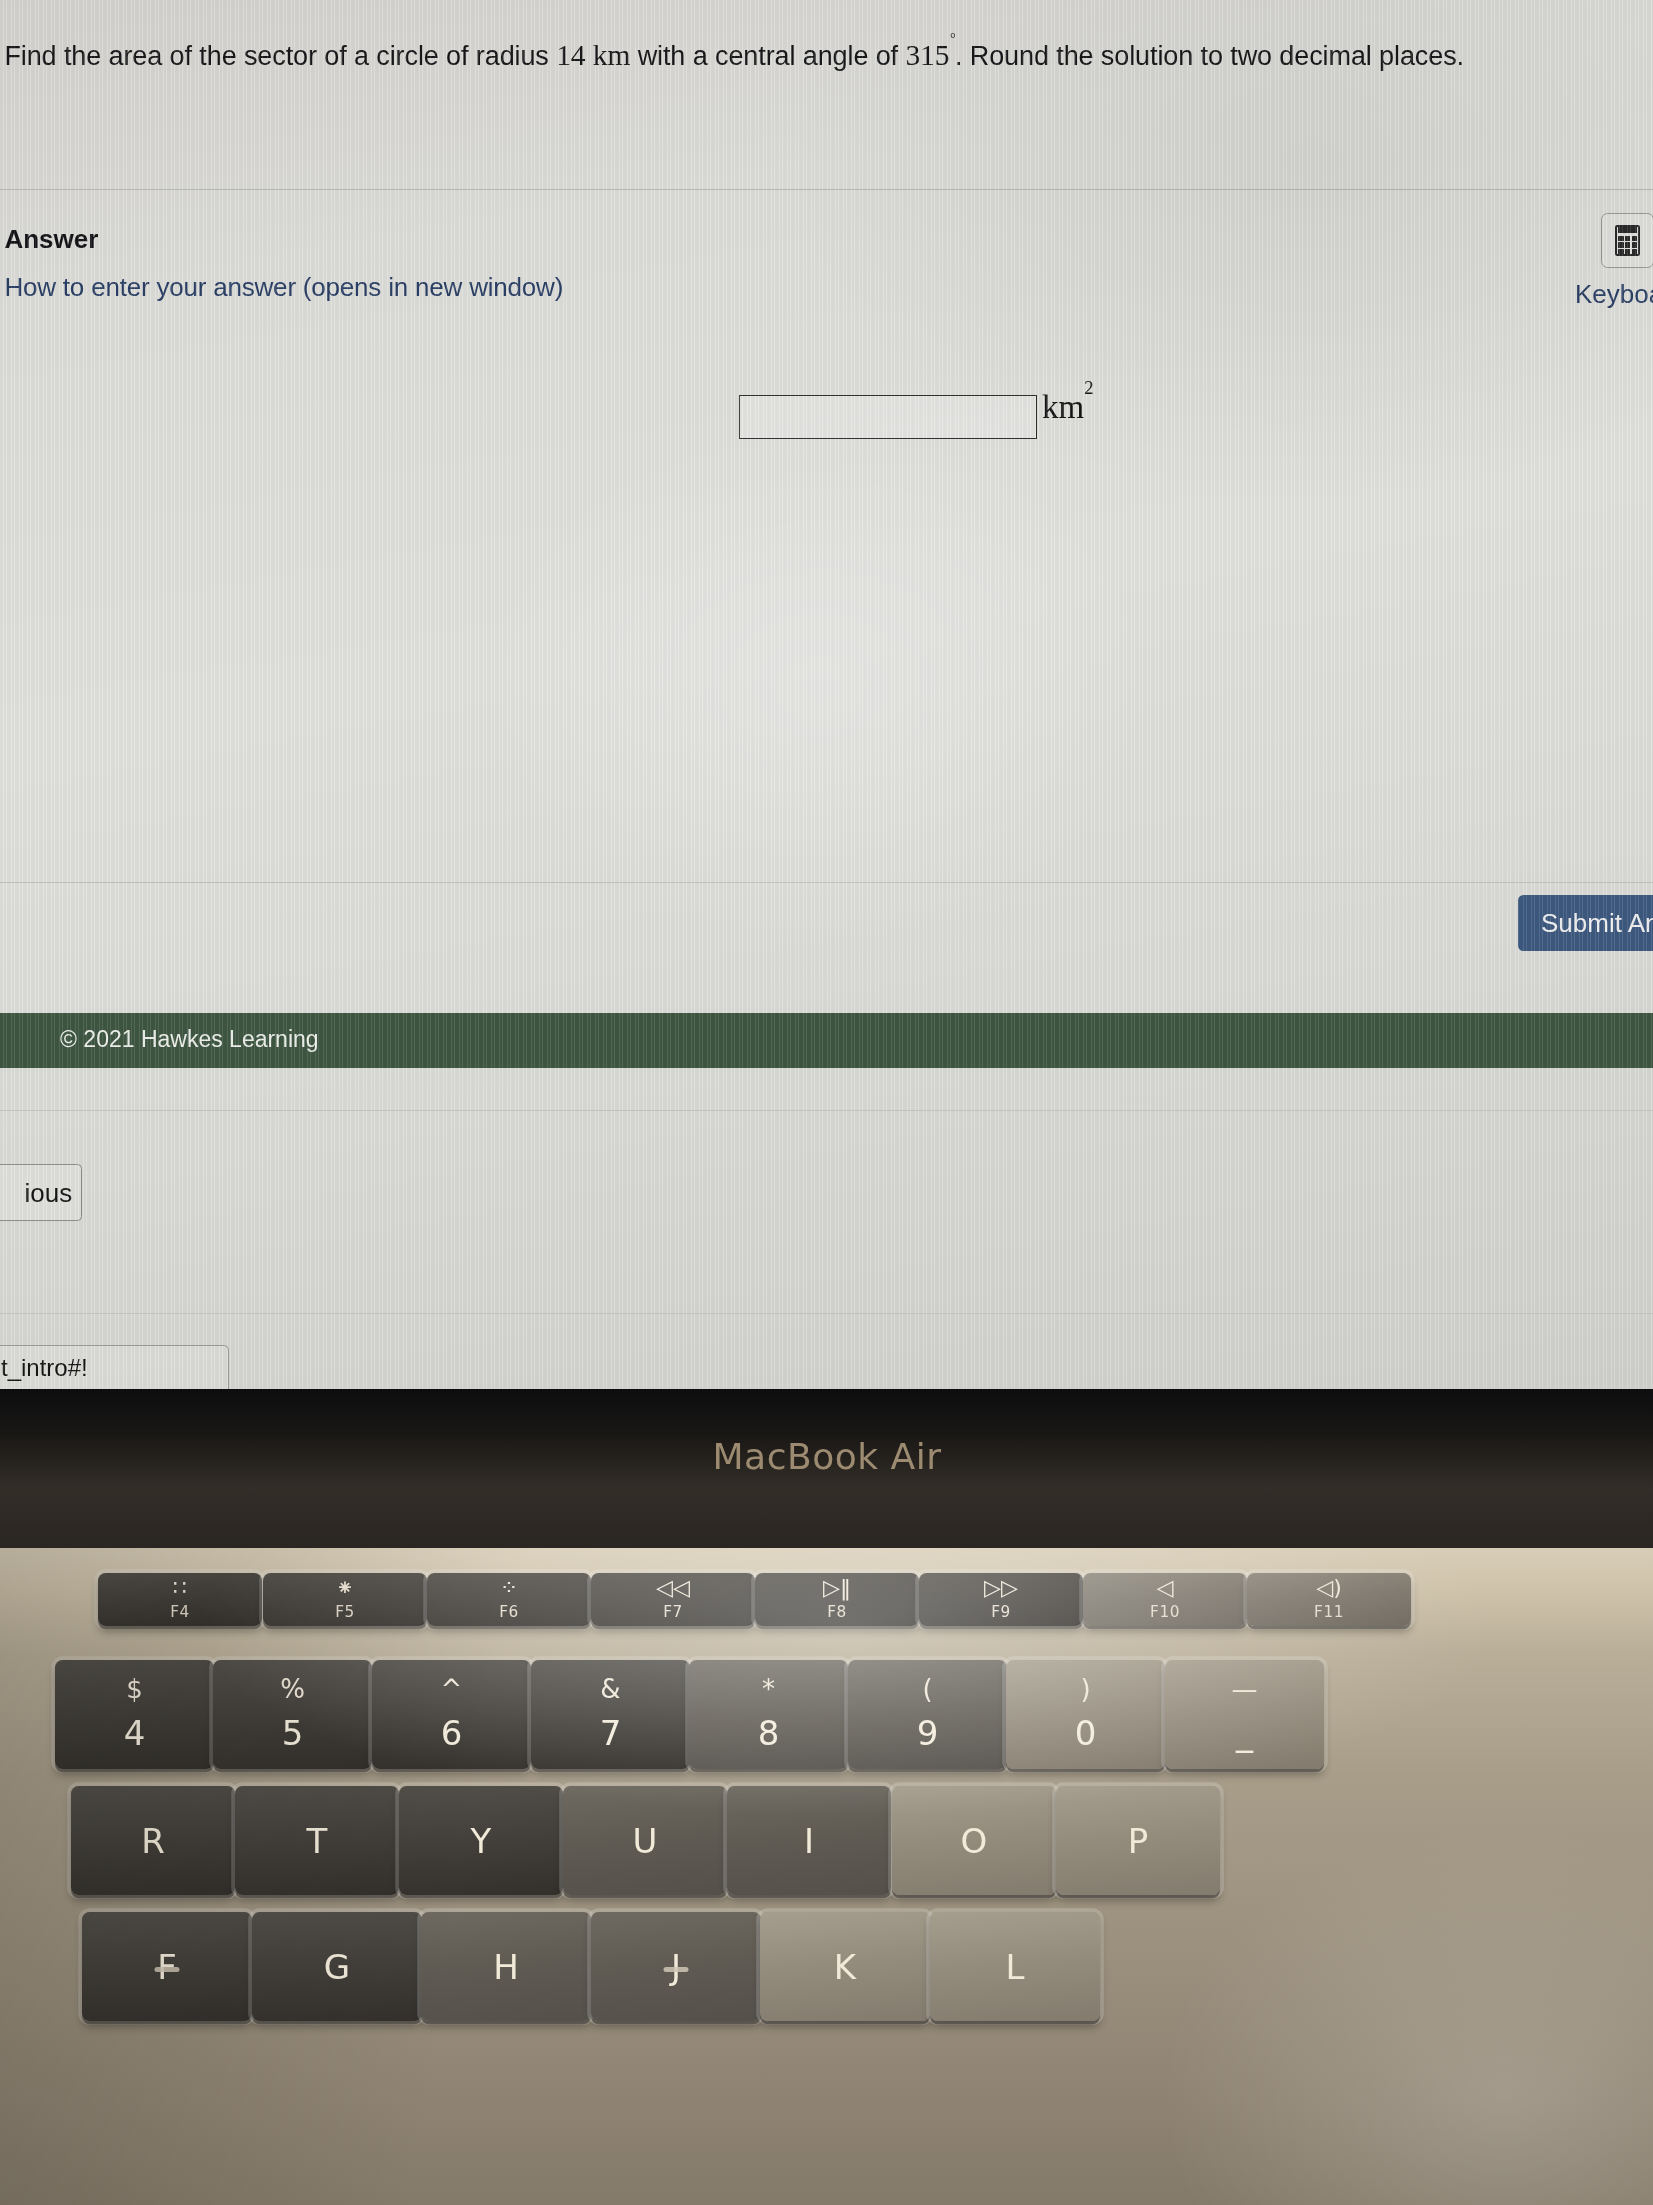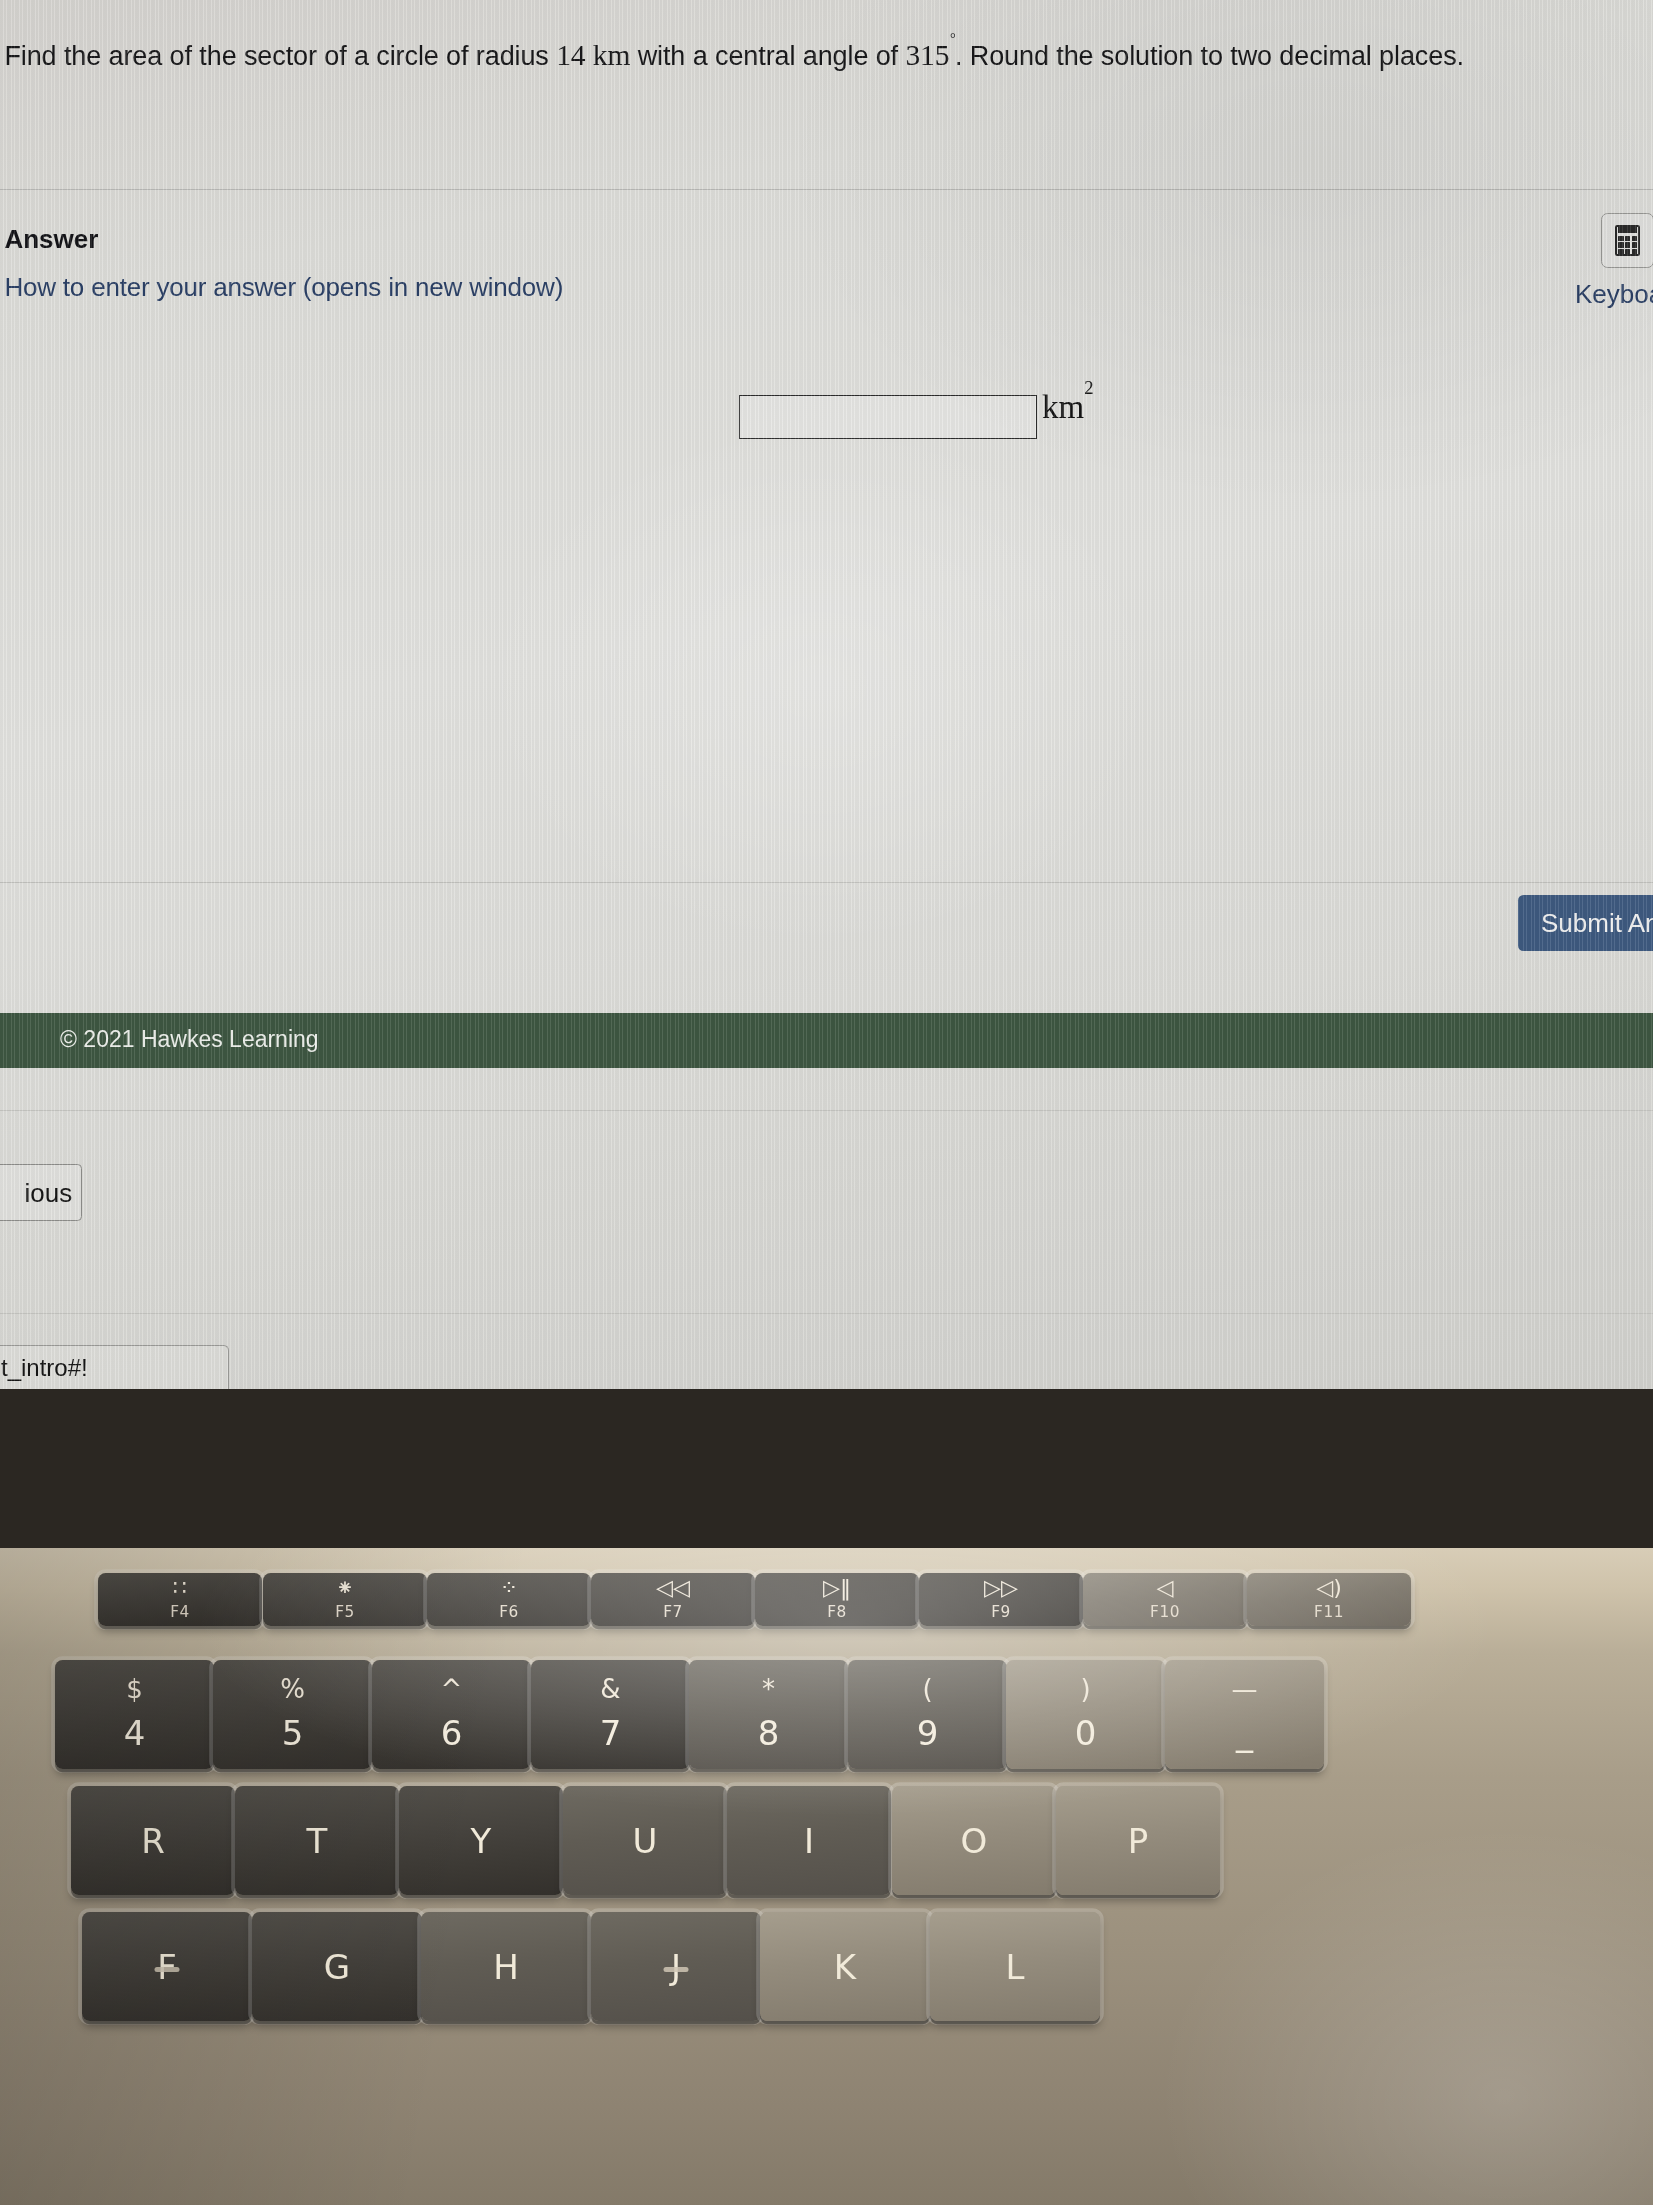--- a/index.html
+++ b/index.html
@@ -224,20 +224,23 @@
       <span>© 2021 Hawkes Learning</span>
     </div>
 
     <div class="hr-low"></div>
     <button class="prev-btn">ious</button>
     <div class="hr-low2"></div>
 
     <div class="status-pill">t_intro#!</div>
   </div>
 
+  <div class="bezel">
+    <div class="brand">MacBook Air</div>
+  </div>
 
   <div class="deck">
     <div id="fn-row">
         <div class="key fn" style="left: 98px; top: 24.6px; width: 164px;">
           <span class="glyph">∷</span>
           <span class="fl">F4</span>
         </div>
         <div class="key fn" style="left: 263px; top: 24.6px; width: 164px;">
           <span class="glyph">⁕</span>
           <span class="fl">F5</span>

